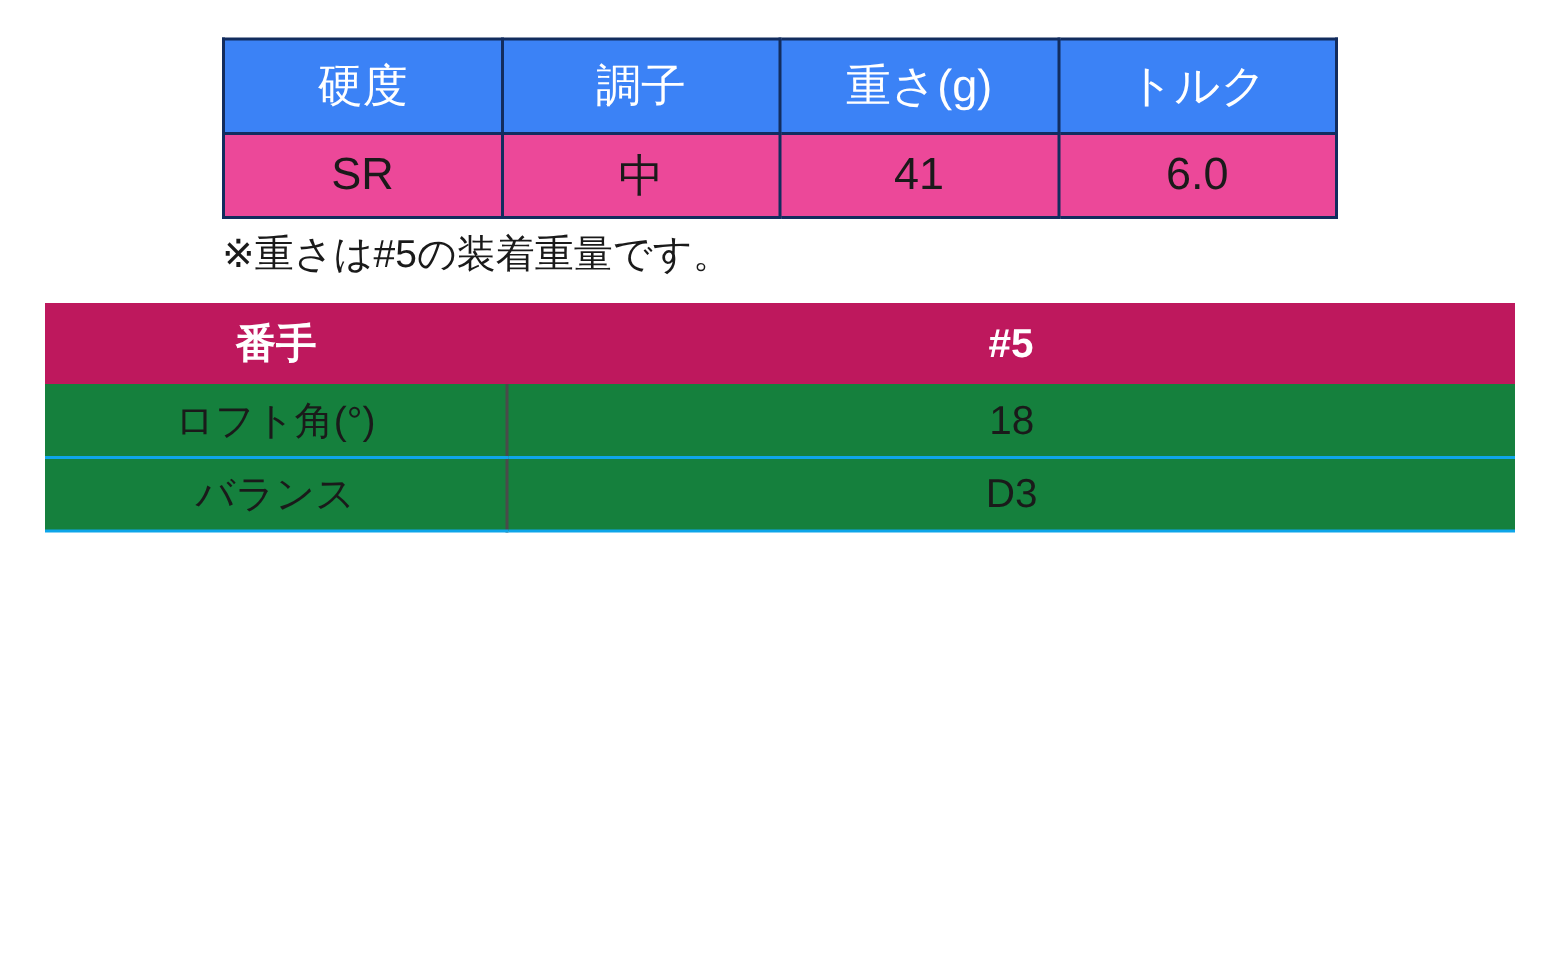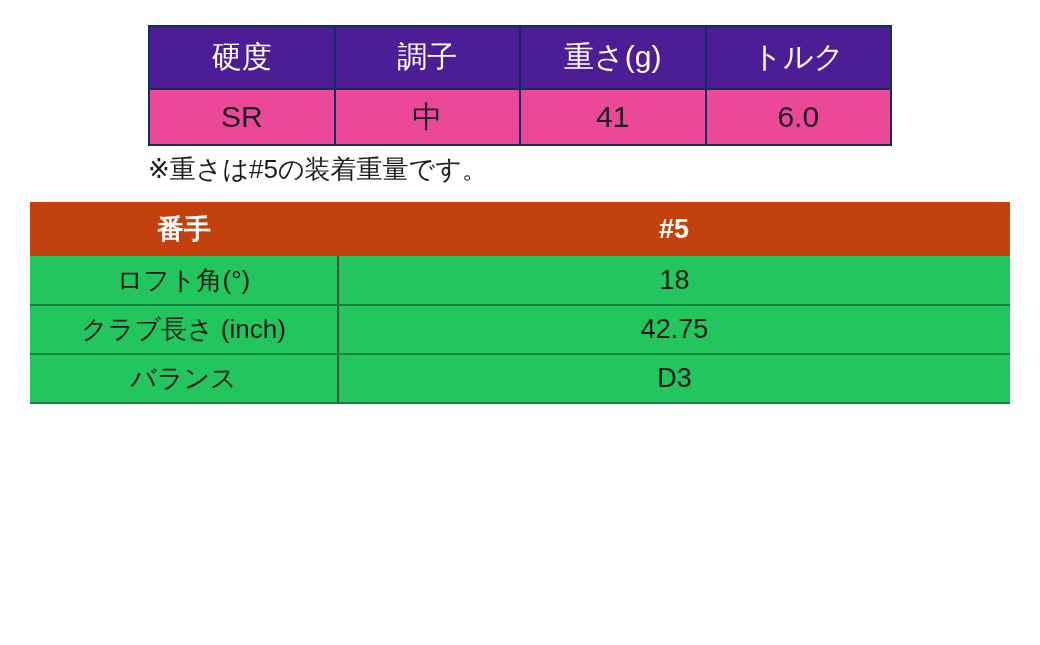--- a/index.html
+++ b/index.html
@@ -26,21 +26,21 @@
     table-layout: fixed;
   }
   .shaft-table th,
   .shaft-table td {
     border: 2px solid #122c5e;
     text-align: center;
     vertical-align: middle;
     padding: 0;
   }
   .shaft-table th {
-    background: #4c1d95;
+    background: #3b82f6;
     color: #ffffff;
     height: 61px;
     font-size: 30px;
     font-weight: normal;
   }
   .shaft-table td {
     background: #ec4899;
     color: #1a1a1a;
     height: 54px;
     font-size: 30px;
@@ -60,40 +60,40 @@
   
   .spec-table {
     position: absolute;
     left: 30px;
     top: 202px;
     width: 980px;
     border-collapse: collapse;
     table-layout: fixed;
   }
   .spec-table .hdr-row th {
-    background: #c2410c;
+    background: #be185d;
     color: #ffffff;
     height: 54px;
     font-size: 27px;
     font-weight: bold;
     text-align: center;
     vertical-align: middle;
     border: none;
     padding: 0;
   }
   .spec-table tbody tr {
     height: 49px;
   }
   .spec-table td {
-    border-bottom: 2px solid #15803d;
+    border-bottom: 2px solid #0ea5e9;
     font-size: 27px;
     text-align: center;
     vertical-align: middle;
     padding: 0;
-    background: #22c55e;
+    background: #15803d;
   }
   .spec-table td.label {
     border-right: 2px solid #4a4a4a;
     font-size: 26px;
     white-space: nowrap;
   }
   .spec-table td.value {
     font-size: 27px;
   }
   .spec-table td.sub {
@@ -148,21 +148,17 @@
       <th colspan="2">番手</th>
       <th>#5</th>
     </tr>
   </thead>
   <tbody>
     <tr>
       <td class="label" colspan="2">ロフト角(°)</td>
       <td class="value">18</td>
     </tr>
     <tr>
-      <td class="label" colspan="2">クラブ長さ (inch)</td>
-      <td class="value">42.75</td>
-    </tr>
-    <tr>
       <td class="label" colspan="2">バランス</td>
       <td class="value">D3</td>
     </tr>
   </tbody>
 </table>
 
 </body></html>

